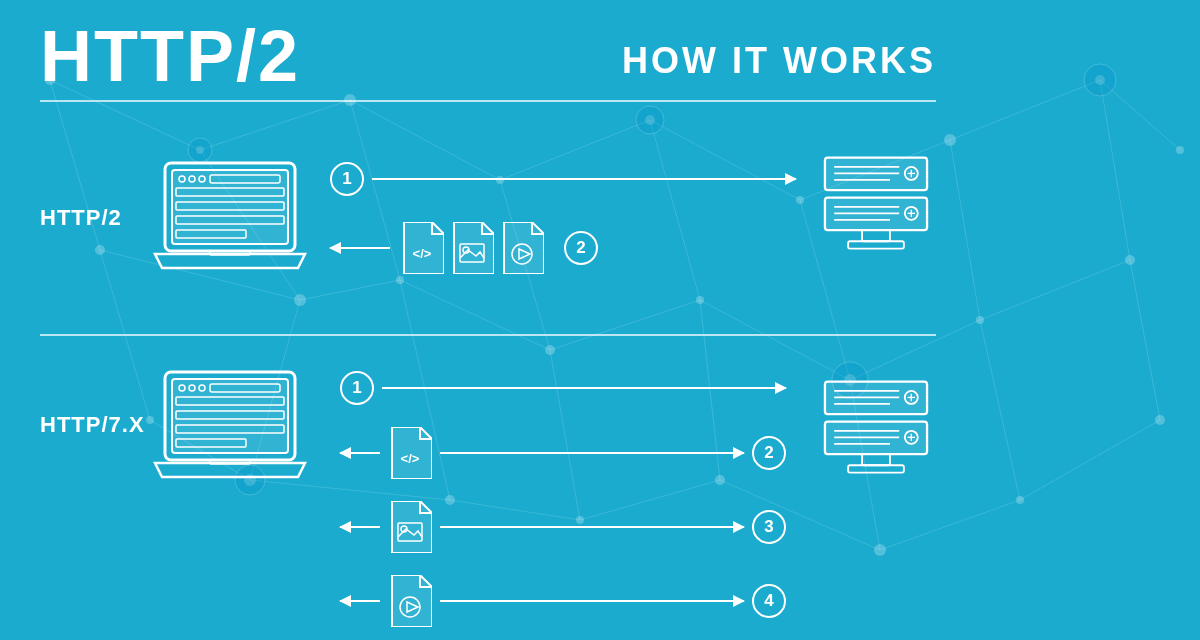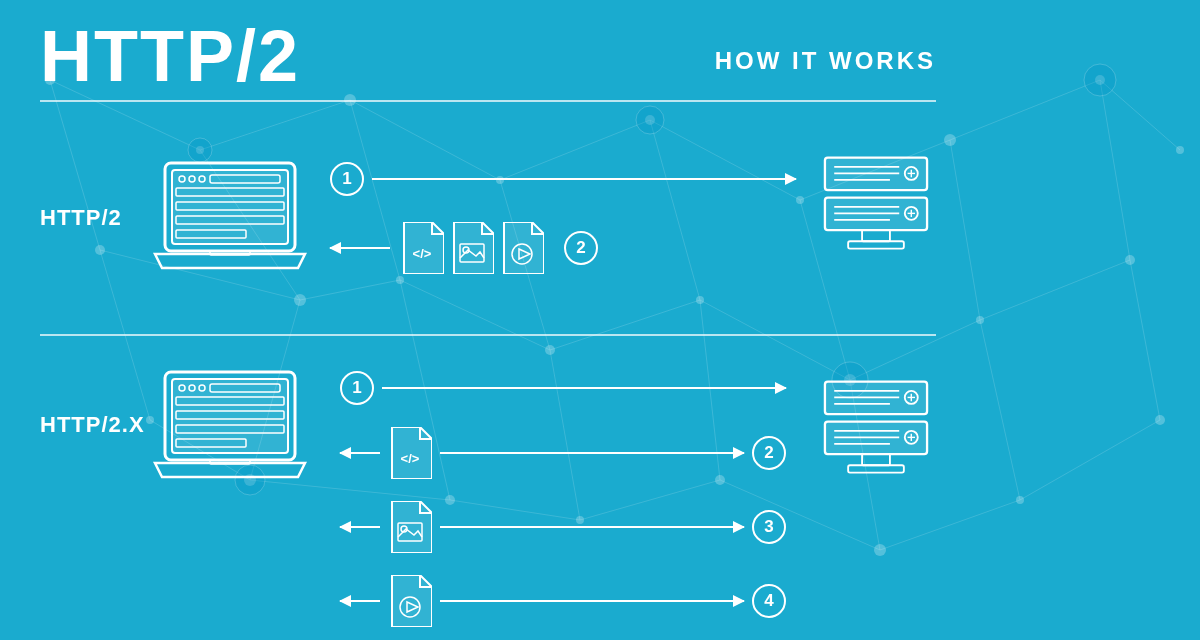--- a/index.html
+++ b/index.html
@@ -39,21 +39,21 @@
     .main-title {
       font-size: 72px;
       font-weight: 900;
       color: white;
       letter-spacing: 2px;
       line-height: 1;
       text-transform: uppercase;
     }
 
     .subtitle {
-      font-size: 24px;
+      font-size: 36px;
       font-weight: 900;
       color: white;
       letter-spacing: 3px;
       text-transform: uppercase;
       align-self: center;
       margin-top: 10px;
     }
 
     
     .divider {
@@ -350,21 +350,21 @@
 
       <rect x="45" y="83" width="30" height="12" rx="1" stroke="white" stroke-width="2" fill="none"></rect>
       <rect x="30" y="95" width="60" height="8" rx="2" stroke="white" stroke-width="2" fill="none"></rect>
     </svg>
   </div>
 
   <div class="divider"></div>
 
   <div class="section" style="height:290px; align-items:flex-start; padding-top:15px;">
 
-    <div class="section-label" style="margin-top:55px;">HTTP/2.X</div>
+    <div class="section-label" style="margin-top:55px;">HTTP/7.X</div>
 
     <svg class="laptop" style="margin-top:10px;" viewBox="0 0 160 120" fill="none" xmlns="http://www.w3.org/2000/svg">
       <rect x="15" y="5" width="130" height="88" rx="6" stroke="white" stroke-width="3" fill="none"></rect>
       <rect x="22" y="12" width="116" height="74" rx="3" stroke="white" stroke-width="2" fill="rgba(255,255,255,0.1)"></rect>
       <circle cx="32" cy="21" r="3" stroke="white" stroke-width="1.5" fill="none"></circle>
       <circle cx="42" cy="21" r="3" stroke="white" stroke-width="1.5" fill="none"></circle>
       <circle cx="52" cy="21" r="3" stroke="white" stroke-width="1.5" fill="none"></circle>
       <rect x="60" y="17" width="70" height="8" rx="2" stroke="white" stroke-width="1.5" fill="none"></rect>
       <rect x="26" y="30" width="108" height="8" rx="1" stroke="white" stroke-width="1.5" fill="none"></rect>
       <rect x="26" y="44" width="108" height="8" rx="1" stroke="white" stroke-width="1.5" fill="none"></rect>

